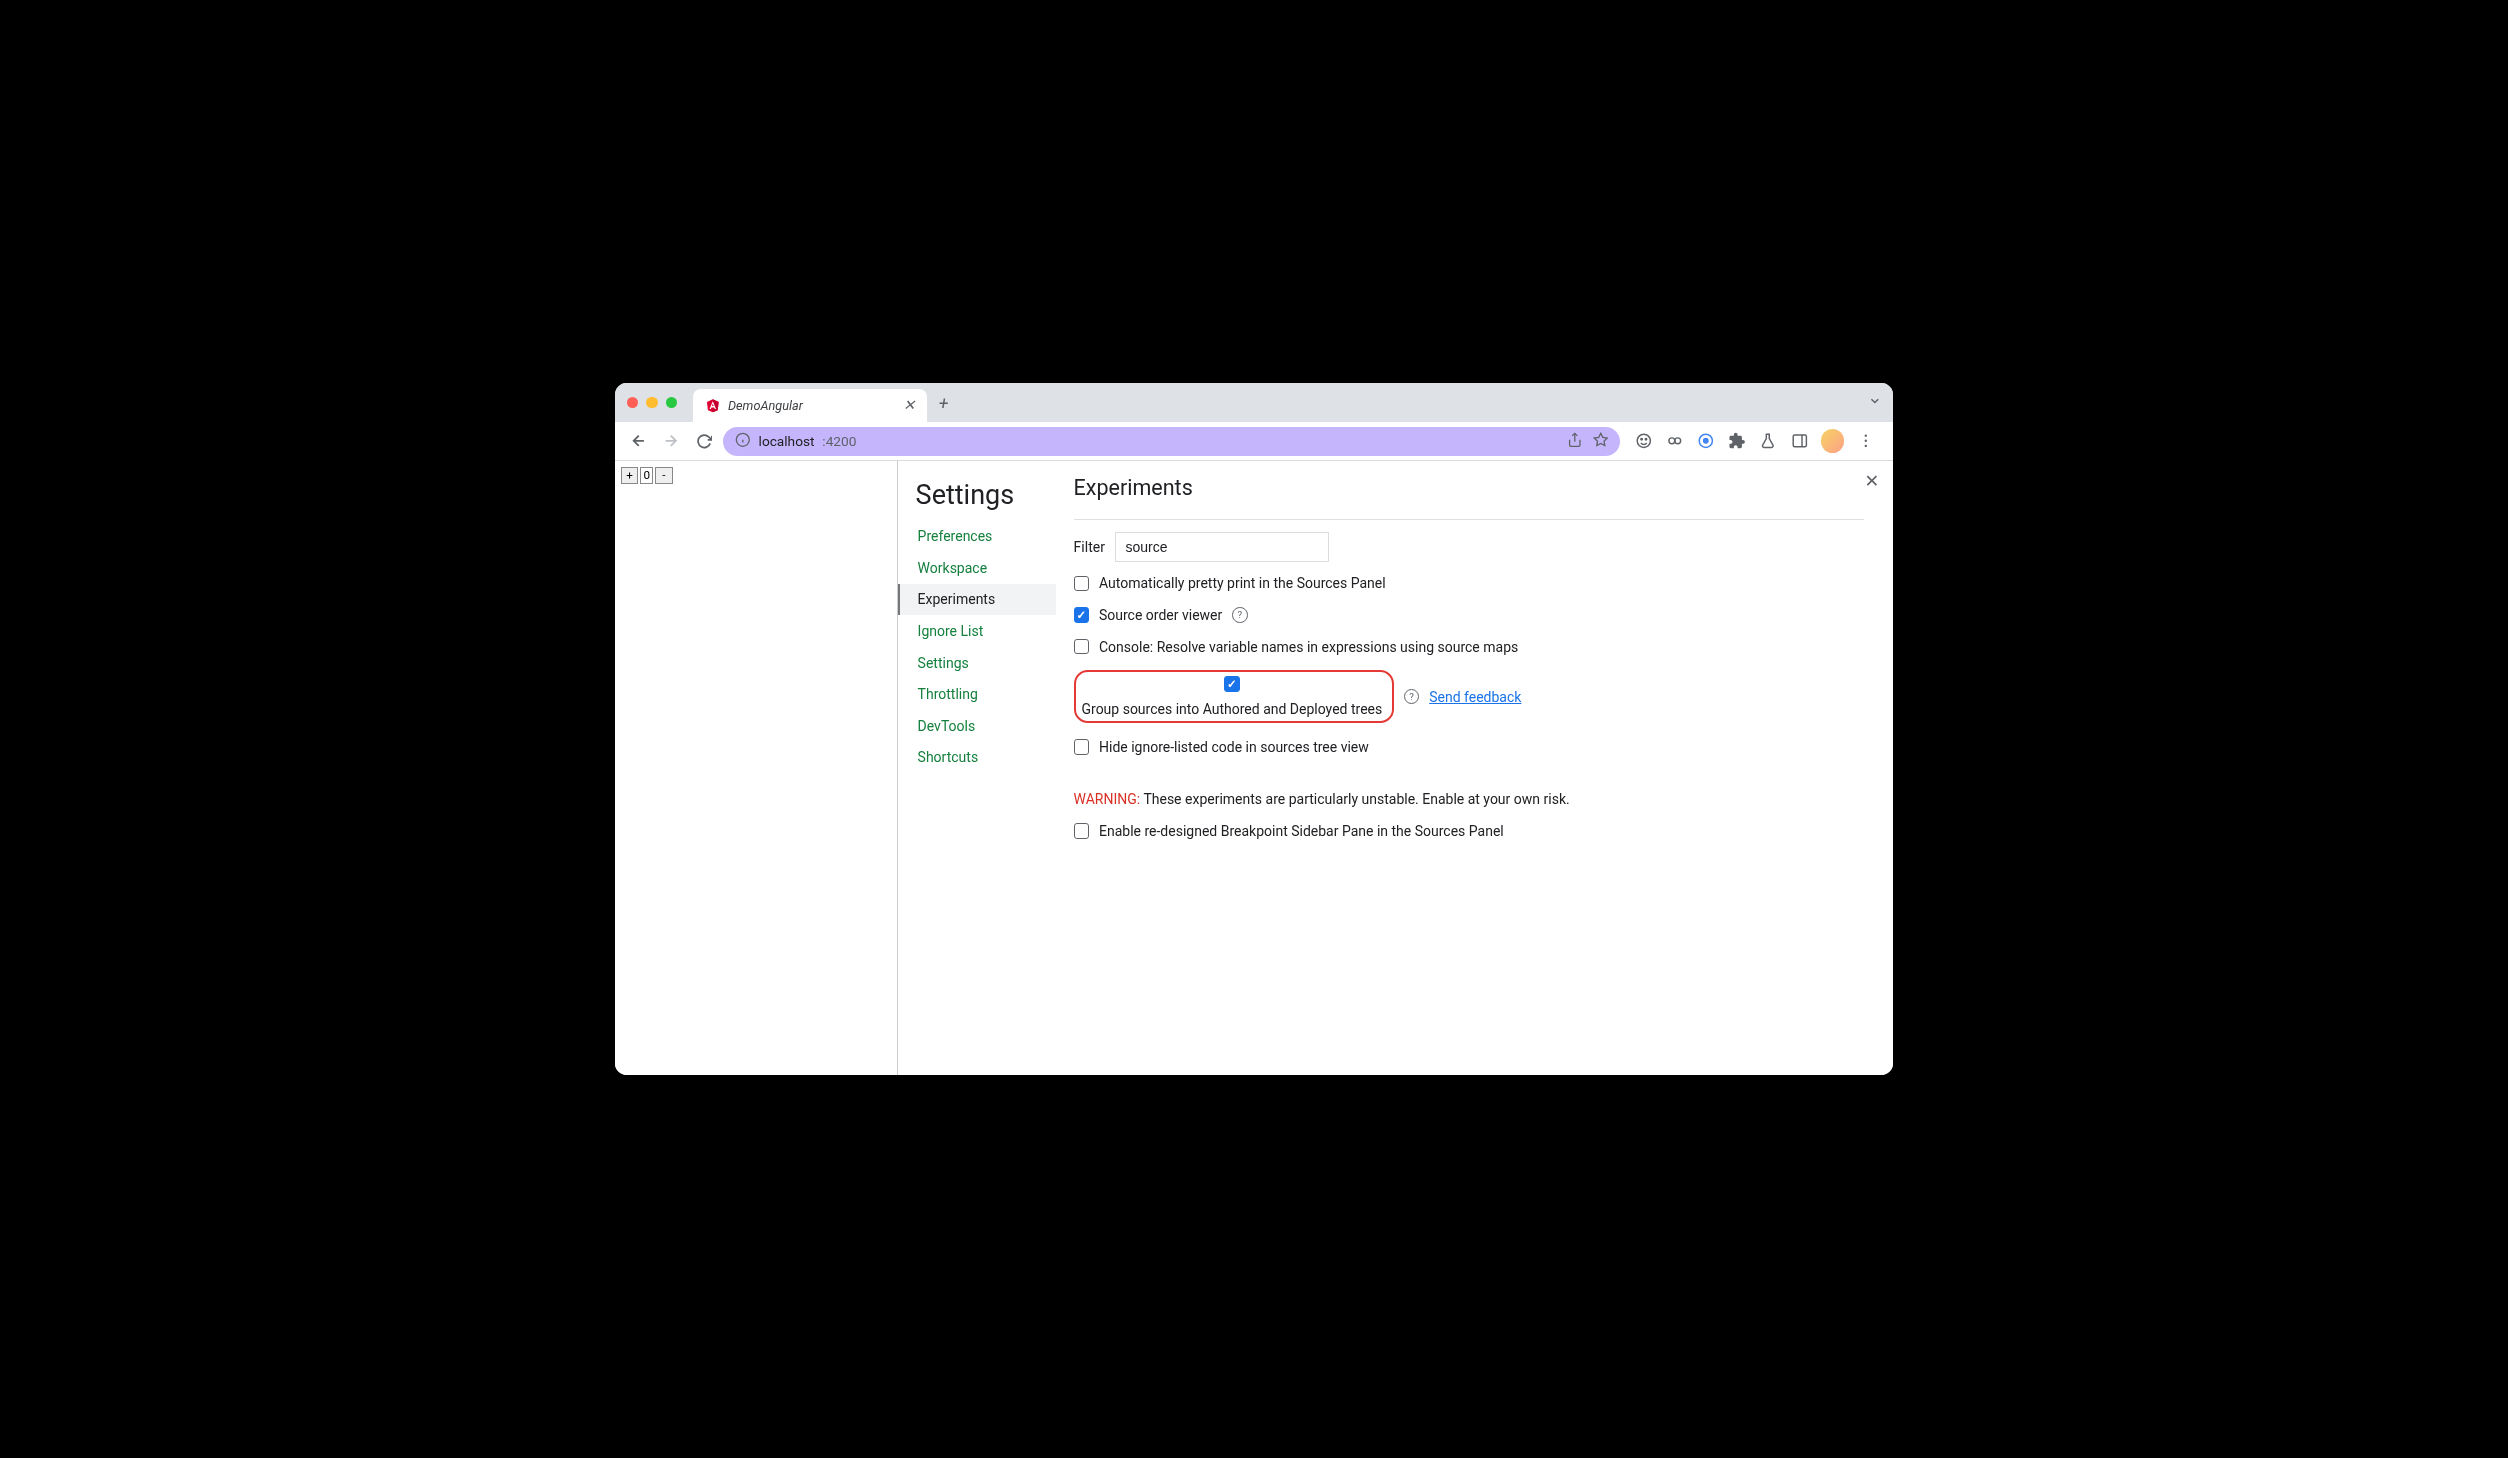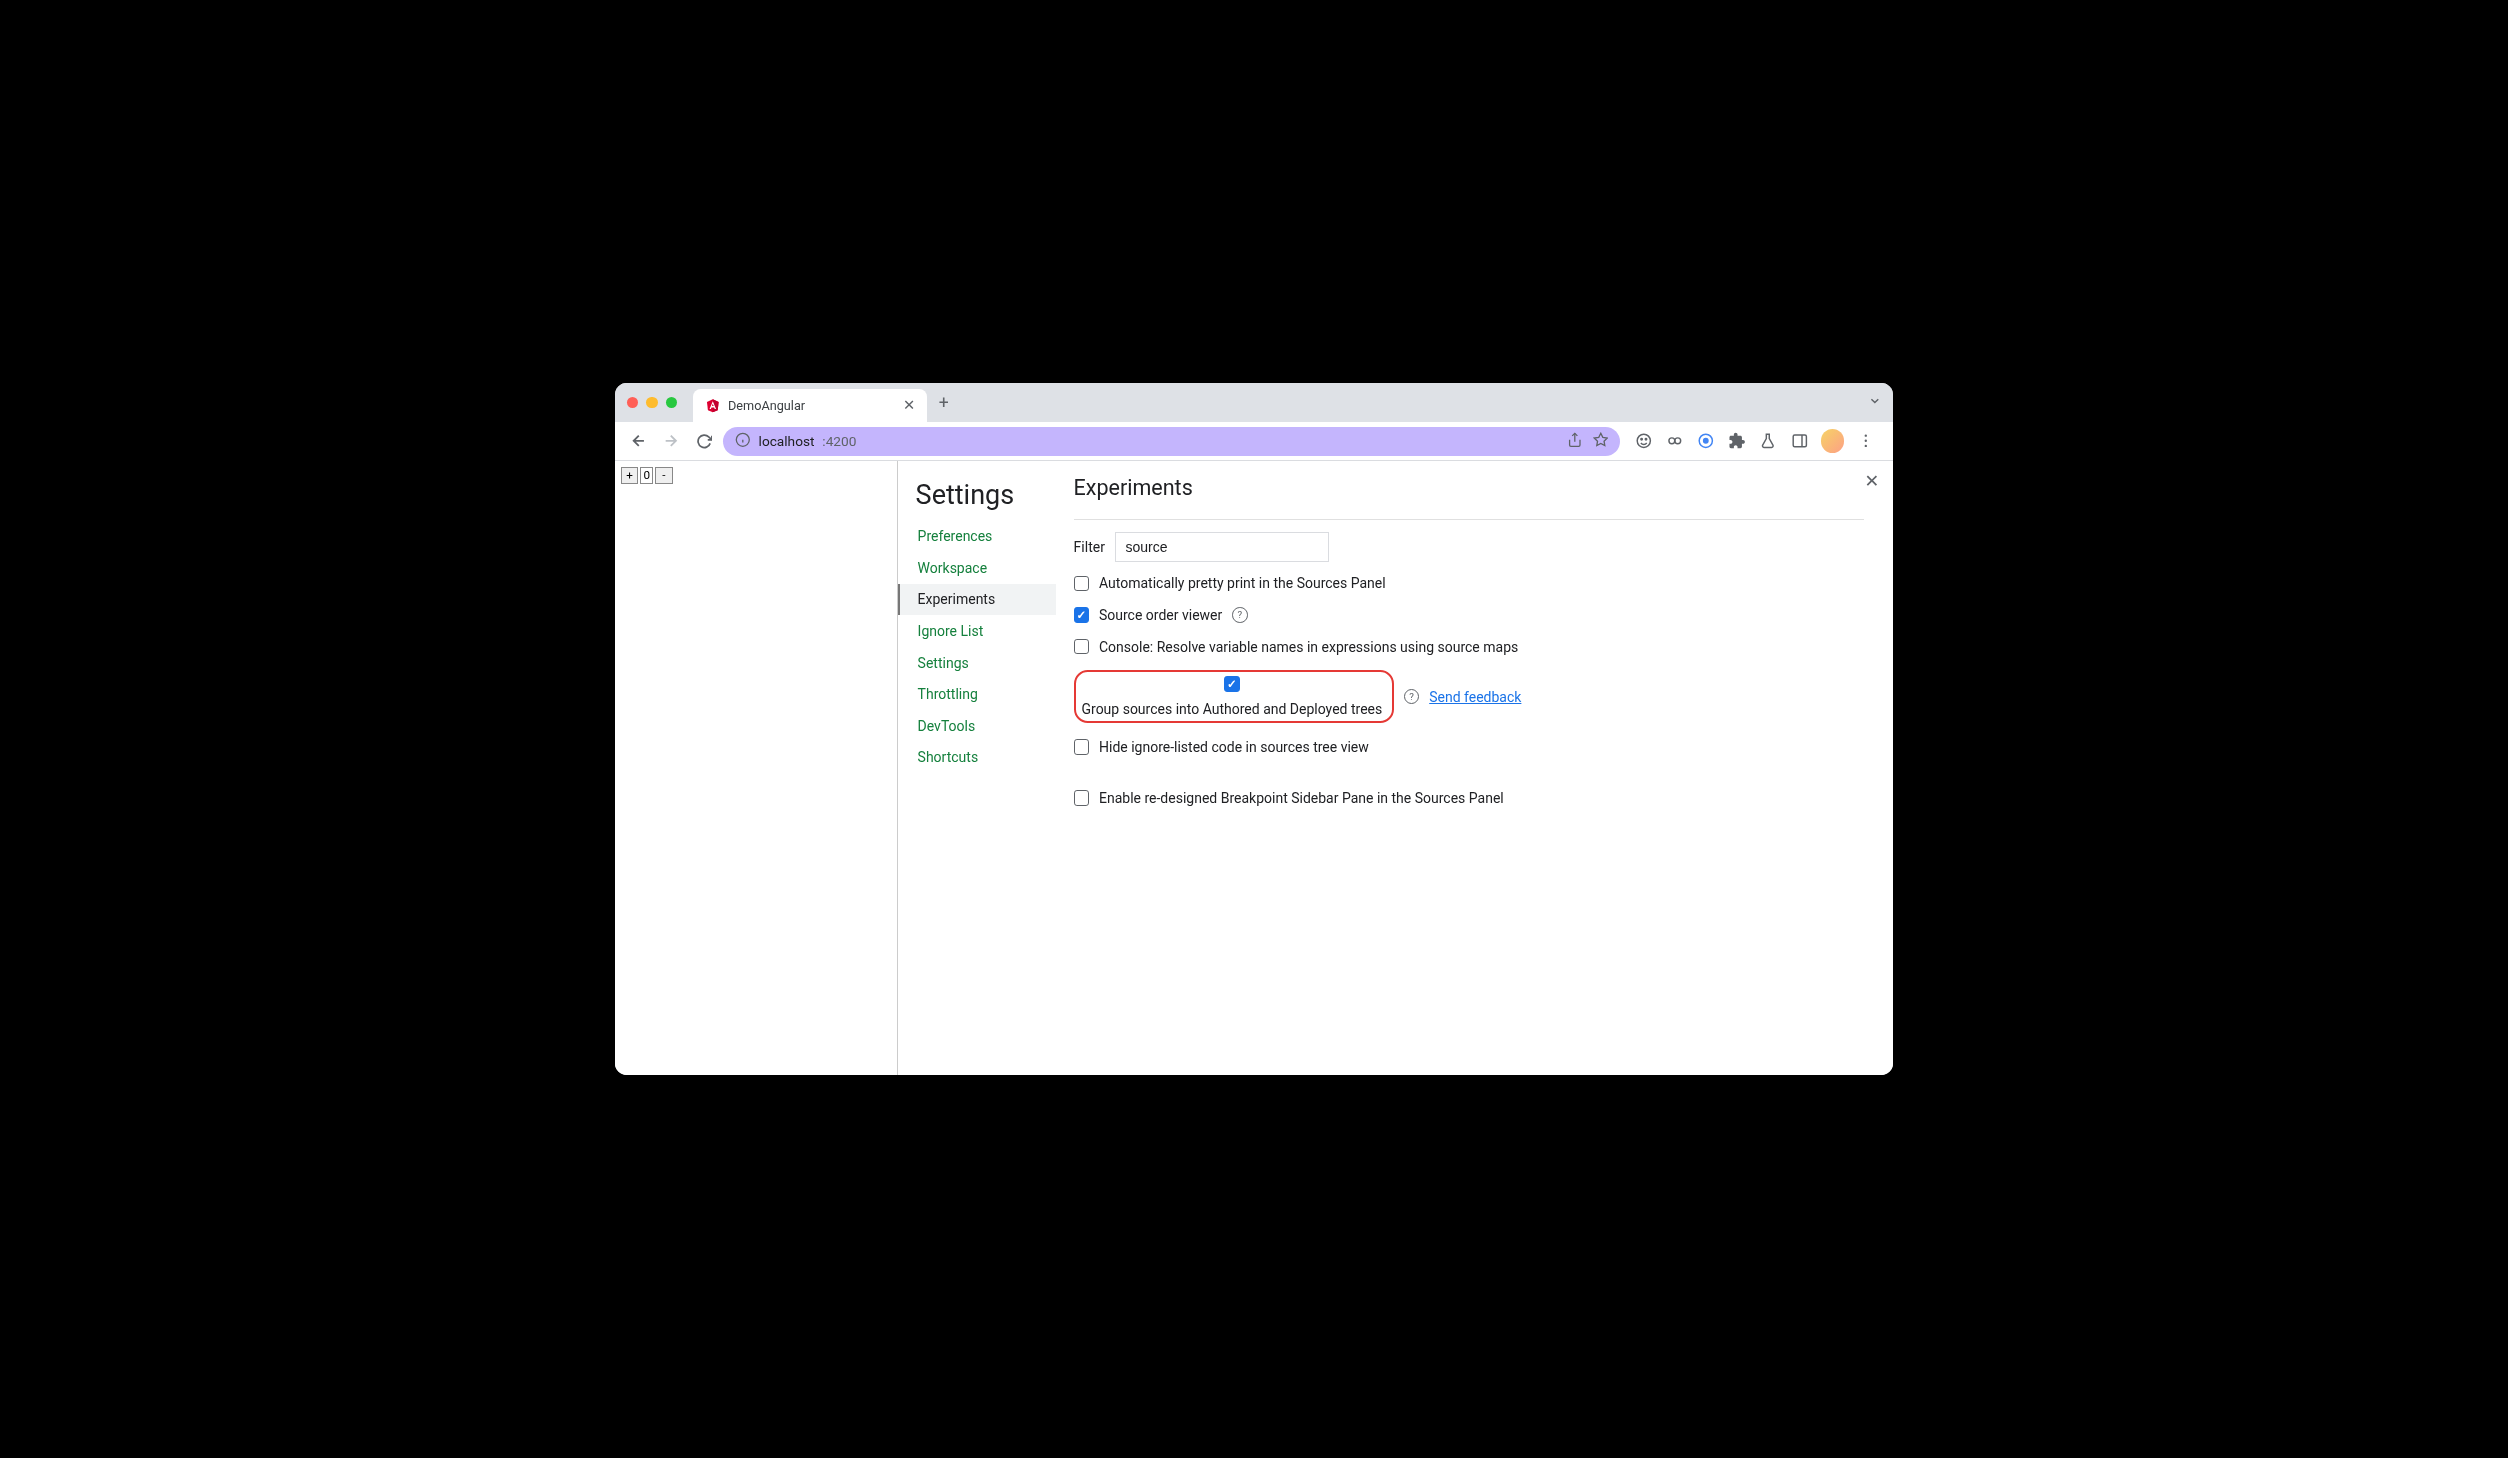--- a/index.html
+++ b/index.html
@@ -22,20 +22,21 @@
       display: flex;
       flex-direction: column;
     }
     .titlebar {
       height: 39px;
       background: #dee1e6;
       display: flex;
       align-items: center;
       padding: 0 11.7px;
       position: relative;
+      font-style: italic;
     }
     .traffic-lights { display: flex; gap: 7.8px; margin-right: 15.6px; }
     .tl { width: 11.7px; height: 11.7px; border-radius: 50%; }
     .tl.red { background: #ff5f57; }
     .tl.yellow { background: #febc2e; }
     .tl.green { background: #28c840; }
     .tab {
       background: #fff;
       border-radius: 7.8px 7.8px 0 0;
       height: 33px;
@@ -318,20 +319,23 @@
             <span class="feedback-link">Send feedback</span>
           </div>
 
           <div class="exp-row">
             <div class="checkbox"></div>
             <span>Hide ignore-listed code in sources tree view</span>
           </div>
 
           <div class="section-gap"></div>
 
+          <div class="warning">
+            <span class="warning-label">WARNING:</span><span> These experiments are particularly unstable. Enable at your own risk.</span>
+          </div>
 
           <div class="exp-row">
             <div class="checkbox"></div>
             <span>Enable re-designed Breakpoint Sidebar Pane in the Sources Panel</span>
           </div>
 
         </div>
       </div>
     </div>
   </div>

